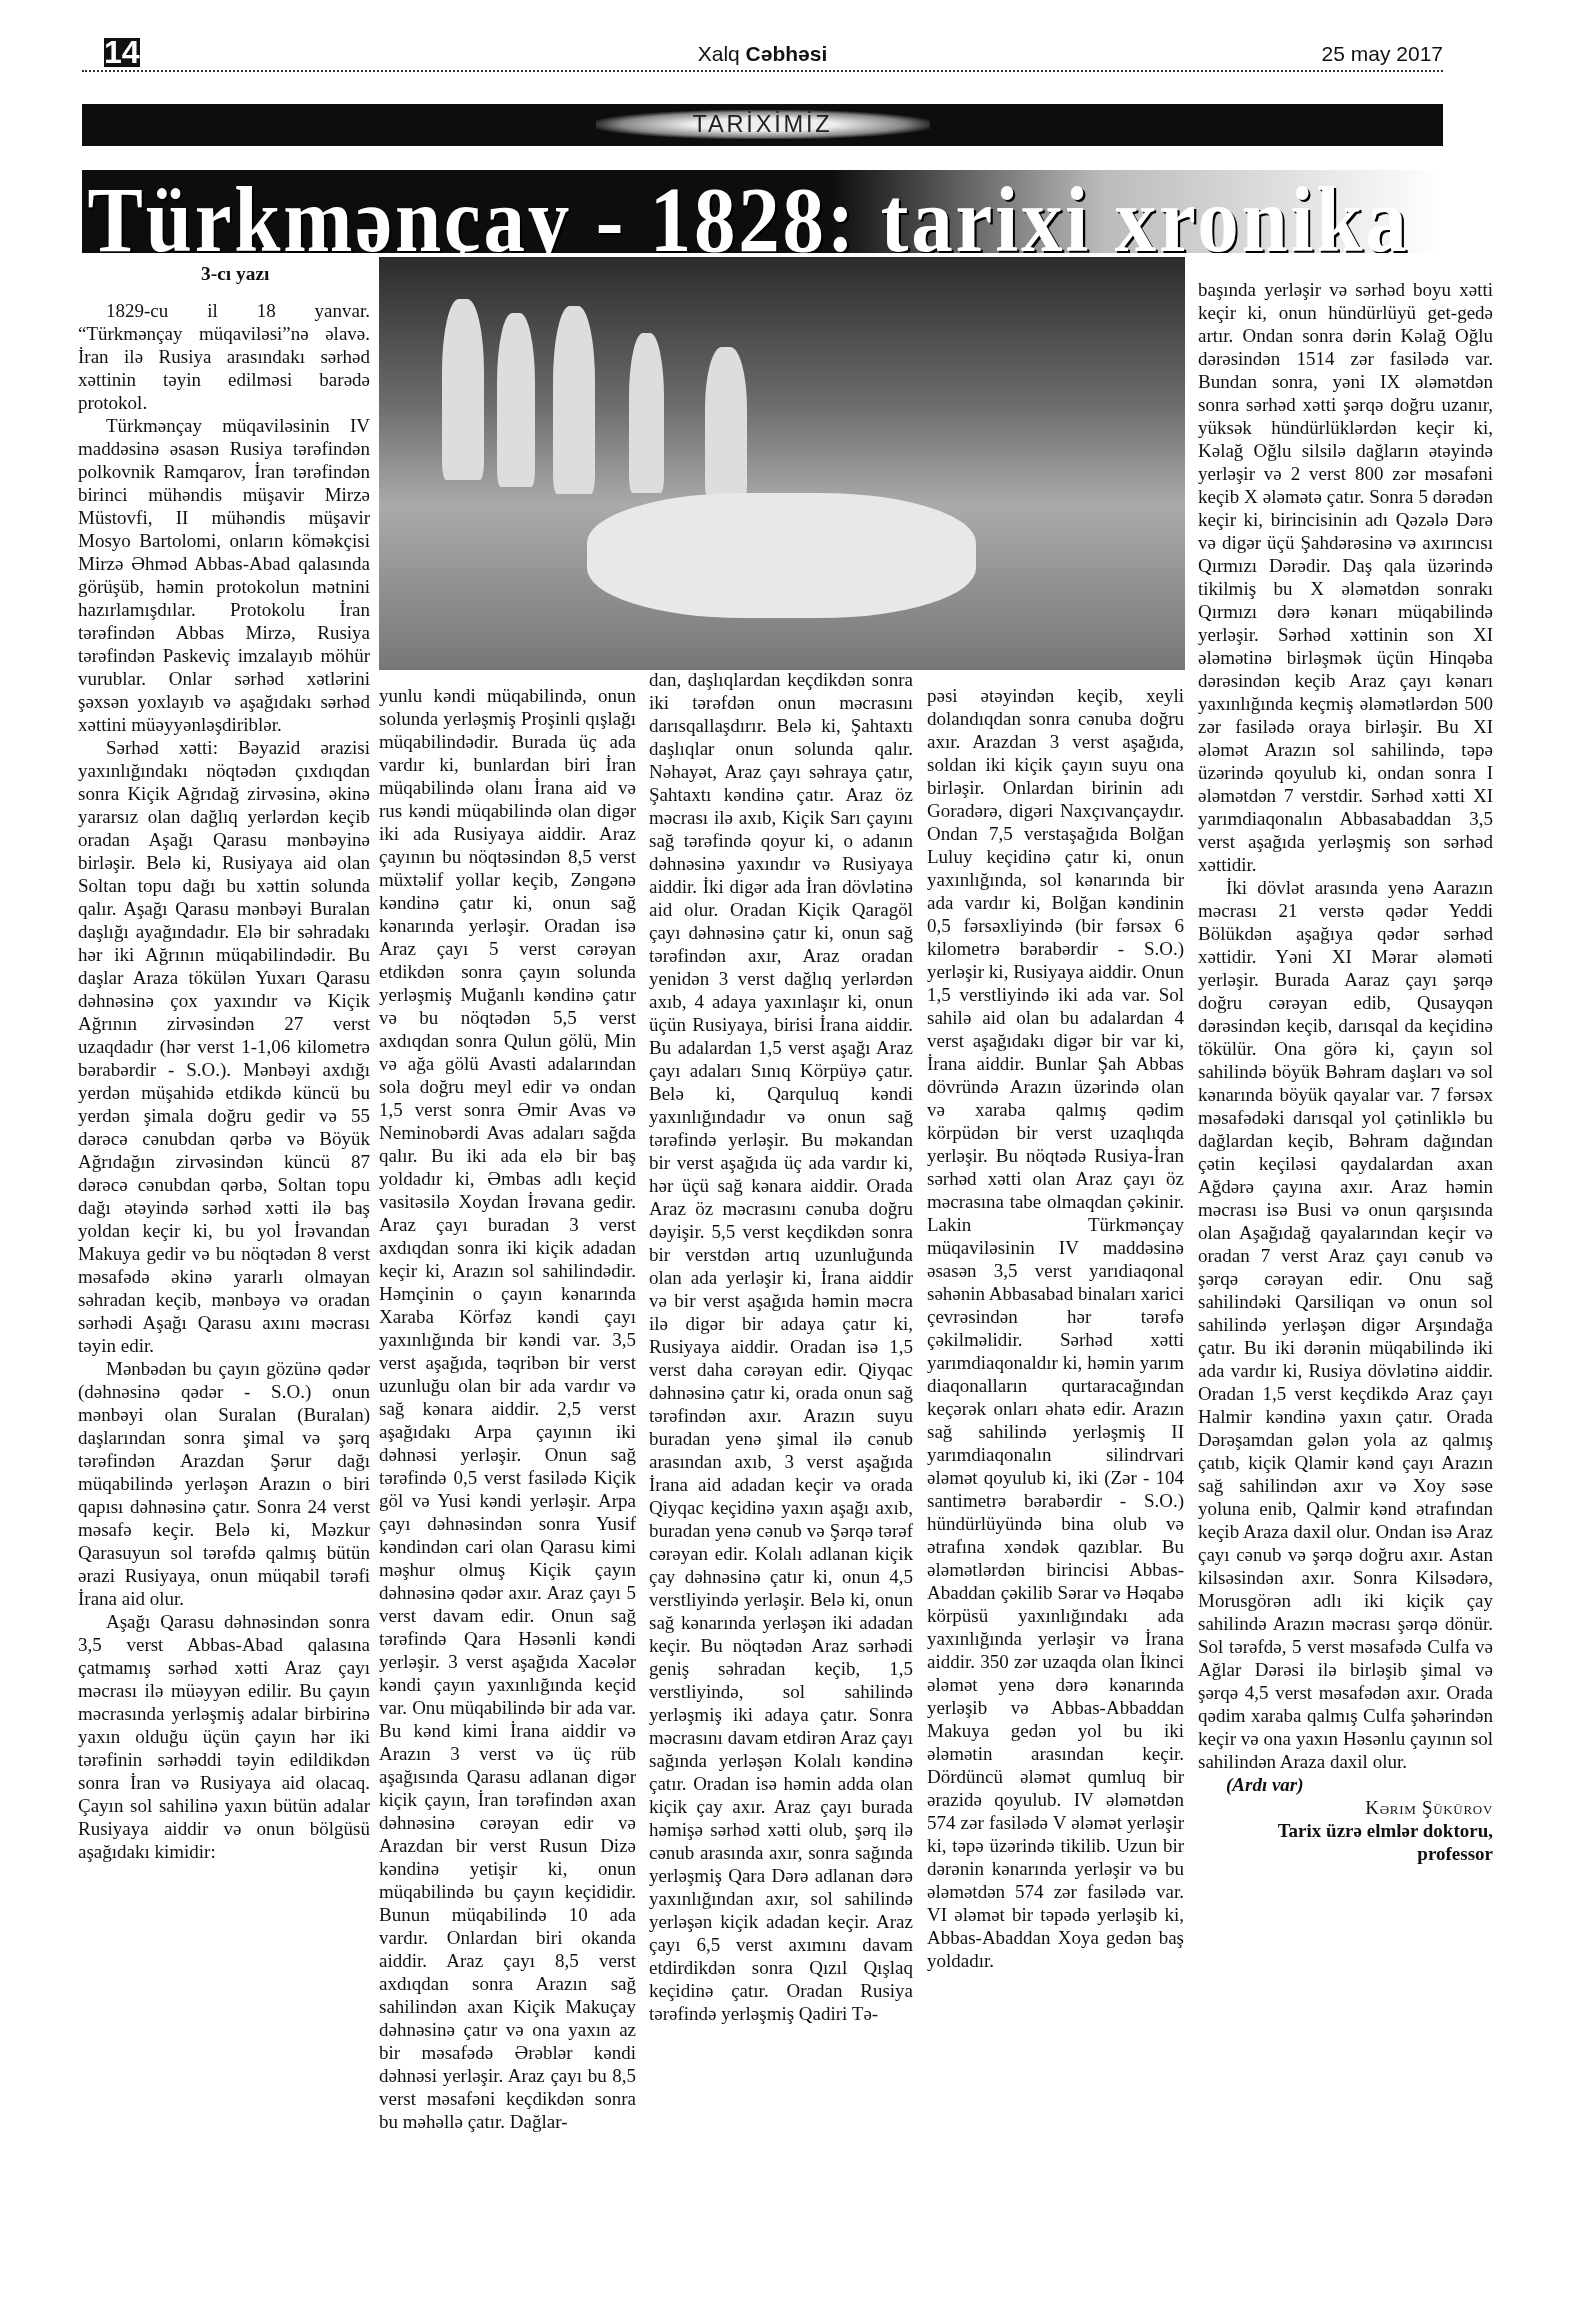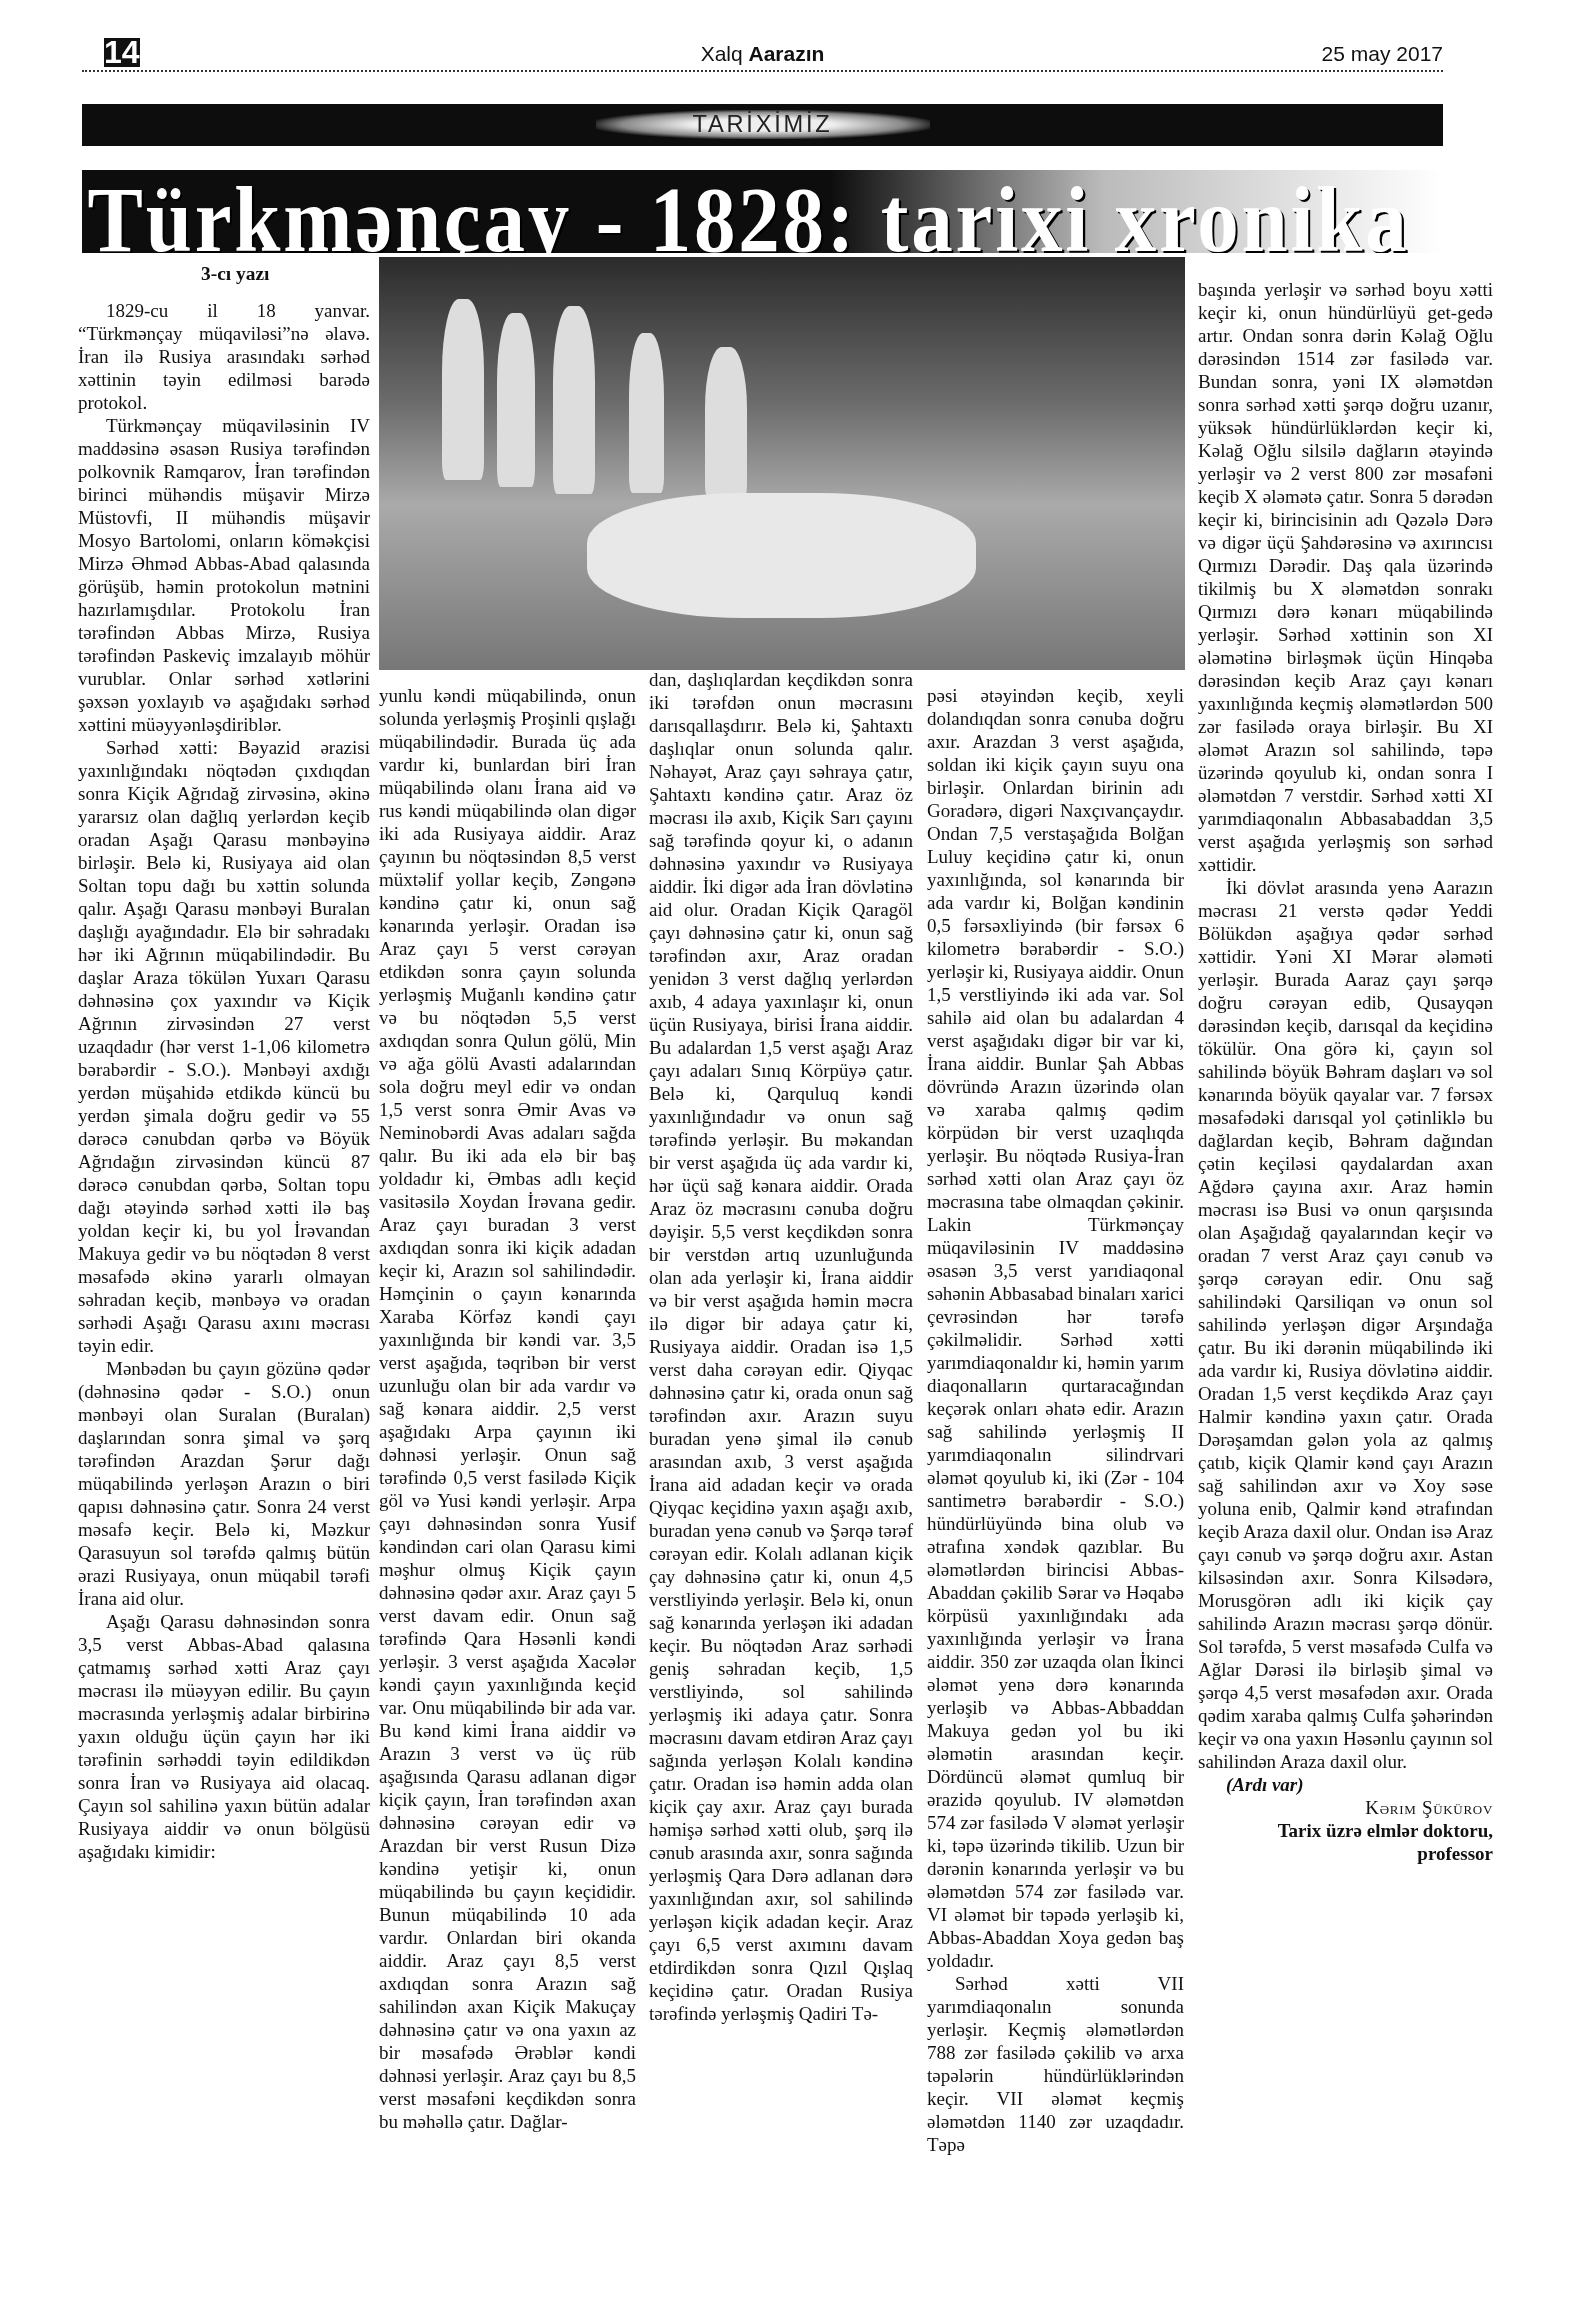--- a/index.html
+++ b/index.html
@@ -28,21 +28,21 @@
   .author{text-align:right;font-variant:small-caps;letter-spacing:0.7px;}
   .degree{text-align:right;font-weight:bold;}
 </style>
 </head>
 <body>
 
 <div class="header">
   <div class="pageno">14</div>
   <div class="paper">
     <span>Xalq</span>
-    <b>Aarazın</b>
+    <b>Cəbhəsi</b>
   </div>
   <div class="date">25 may 2017</div>
 </div>
 
 <div class="rubric">
   <span>TARİXİMİZ</span>
 </div>
 
 <div class="titlebar">
   <h1>Türkmənçay - 1828: tarixi xronika</h1>
@@ -70,21 +70,20 @@
 <div class="col col2">
   <p style="text-indent:0">yunlu kəndi müqabilində, onun solunda yerləşmiş Proşinli qışlağı müqabilindədir. Burada üç ada vardır ki, bunlardan biri İran müqabilində olanı İrana aid və rus kəndi müqabilində olan digər iki ada Rusiyaya aiddir. Araz çayının bu nöqtəsindən 8,5 verst müxtəlif yollar keçib, Zəngənə kəndinə çatır ki, onun sağ kənarında yerləşir. Oradan isə Araz çayı 5 verst cərəyan etdikdən sonra çayın solunda yerləşmiş Muğanlı kəndinə çatır və bu nöqtədən 5,5 verst axdıqdan sonra Qulun gölü, Min və ağa gölü Avasti adalarından sola doğru meyl edir və ondan 1,5 verst sonra Əmir Avas və Neminobərdi Avas adaları sağda qalır. Bu iki ada elə bir baş yoldadır ki, Əmbas adlı keçid vasitəsilə Xoydan İrəvana gedir. Araz çayı buradan 3 verst axdıqdan sonra iki kiçik adadan keçir ki, Arazın sol sahilindədir. Həmçinin o çayın kənarında Xaraba Körfəz kəndi çayı yaxınlığında bir kəndi var. 3,5 verst aşağıda, təqribən bir verst uzunluğu olan bir ada vardır və sağ kənara aiddir. 2,5 verst aşağıdakı Arpa çayının iki dəhnəsi yerləşir. Onun sağ tərəfində 0,5 verst fasilədə Kiçik göl və Yusi kəndi yerləşir. Arpa çayı dəhnəsindən sonra Yusif kəndindən cari olan Qarasu kimi məşhur olmuş Kiçik çayın dəhnəsinə qədər axır. Araz çayı 5 verst davam edir. Onun sağ tərəfində Qara Həsənli kəndi yerləşir. 3 verst aşağıda Xacələr kəndi çayın yaxınlığında keçid var. Onu müqabilində bir ada var. Bu kənd kimi İrana aiddir və Arazın 3 verst və üç rüb aşağısında Qarasu adlanan digər kiçik çayın, İran tərəfindən axan dəhnəsinə cərəyan edir və Arazdan bir verst Rusun Dizə kəndinə yetişir ki, onun müqabilində bu çayın keçididir. Bunun müqabilində 10 ada vardır. Onlardan biri okanda aiddir. Araz çayı 8,5 verst axdıqdan sonra Arazın sağ sahilindən axan Kiçik Makuçay dəhnəsinə çatır və ona yaxın az bir məsafədə Ərəblər kəndi dəhnəsi yerləşir. Araz çayı bu 8,5 verst məsafəni keçdikdən sonra bu məhəllə çatır. Dağlar-</p>
 </div>
 
 <div class="col col3">
   <p style="text-indent:0">dan, daşlıqlardan keçdikdən sonra iki tərəfdən onun məcrasını darısqallaşdırır. Belə ki, Şahtaxtı daşlıqlar onun solunda qalır. Nəhayət, Araz çayı səhraya çatır, Şahtaxtı kəndinə çatır. Araz öz məcrası ilə axıb, Kiçik Sarı çayını sağ tərəfində qoyur ki, o adanın dəhnəsinə yaxındır və Rusiyaya aiddir. İki digər ada İran dövlətinə aid olur. Oradan Kiçik Qaragöl çayı dəhnəsinə çatır ki, onun sağ tərəfindən axır, Araz oradan yenidən 3 verst dağlıq yerlərdən axıb, 4 adaya yaxınlaşır ki, onun üçün Rusiyaya, birisi İrana aiddir. Bu adalardan 1,5 verst aşağı Araz çayı adaları Sınıq Körpüyə çatır. Belə ki, Qarquluq kəndi yaxınlığındadır və onun sağ tərəfində yerləşir. Bu məkandan bir verst aşağıda üç ada vardır ki, hər üçü sağ kənara aiddir. Orada Araz öz məcrasını cənuba doğru dəyişir. 5,5 verst keçdikdən sonra bir verstdən artıq uzunluğunda olan ada yerləşir ki, İrana aiddir və bir verst aşağıda həmin məcra ilə digər bir adaya çatır ki, Rusiyaya aiddir. Oradan isə 1,5 verst daha cərəyan edir. Qiyqac dəhnəsinə çatır ki, orada onun sağ tərəfindən axır. Arazın suyu buradan yenə şimal ilə cənub arasından axıb, 3 verst aşağıda İrana aid adadan keçir və orada Qiyqac keçidinə yaxın aşağı axıb, buradan yenə cənub və Şərqə tərəf cərəyan edir. Kolalı adlanan kiçik çay dəhnəsinə çatır ki, onun 4,5 verstliyində yerləşir. Belə ki, onun sağ kənarında yerləşən iki adadan keçir. Bu nöqtədən Araz sərhədi geniş səhradan keçib, 1,5 verstliyində, sol sahilində yerləşmiş iki adaya çatır. Sonra məcrasını davam etdirən Araz çayı sağında yerləşən Kolalı kəndinə çatır. Oradan isə həmin adda olan kiçik çay axır. Araz çayı burada həmişə sərhəd xətti olub, şərq ilə cənub arasında axır, sonra sağında yerləşmiş Qara Dərə adlanan dərə yaxınlığından axır, sol sahilində yerləşən kiçik adadan keçir. Araz çayı 6,5 verst axımını davam etdirdikdən sonra Qızıl Qışlaq keçidinə çatır. Oradan Rusiya tərəfində yerləşmiş Qadiri Tə-</p>
 </div>
 
 <div class="col col4">
   <p style="text-indent:0">pəsi ətəyindən keçib, xeyli dolandıqdan sonra cənuba doğru axır. Arazdan 3 verst aşağıda, soldan iki kiçik çayın suyu ona birləşir. Onlardan birinin adı Goradərə, digəri Naxçıvançaydır. Ondan 7,5 verstaşağıda Bolğan Luluy keçidinə çatır ki, onun yaxınlığında, sol kənarında bir ada vardır ki, Bolğan kəndinin 0,5 fərsəxliyində (bir fərsəx 6 kilometrə bərabərdir - S.O.) yerləşir ki, Rusiyaya aiddir. Onun 1,5 verstliyində iki ada var. Sol sahilə aid olan bu adalardan 4 verst aşağıdakı digər bir var ki, İrana aiddir. Bunlar Şah Abbas dövründə Arazın üzərində olan və xaraba qalmış qədim körpüdən bir verst uzaqlıqda yerləşir. Bu nöqtədə Rusiya-İran sərhəd xətti olan Araz çayı öz məcrasına tabe olmaqdan çəkinir. Lakin Türkmənçay müqaviləsinin IV maddəsinə əsasən 3,5 verst yarıdiaqonal səhənin Abbasabad binaları xarici çevrəsindən hər tərəfə çəkilməlidir. Sərhəd xətti yarımdiaqonaldır ki, həmin yarım diaqonalların qurtaracağından keçərək onları əhatə edir. Arazın sağ sahilində yerləşmiş II yarımdiaqonalın silindrvari ələmət qoyulub ki, iki (Zər - 104 santimetrə bərabərdir - S.O.) hündürlüyündə bina olub və ətrafına xəndək qazıblar. Bu ələmətlərdən birincisi Abbas-Abaddan çəkilib Sərar və Həqabə körpüsü yaxınlığındakı ada yaxınlığında yerləşir və İrana aiddir. 350 zər uzaqda olan İkinci ələmət yenə dərə kənarında yerləşib və Abbas-Abbaddan Makuya gedən yol bu iki ələmətin arasından keçir. Dördüncü ələmət qumluq bir ərazidə qoyulub. IV ələmətdən 574 zər fasilədə V ələmət yerləşir ki, təpə üzərində tikilib. Uzun bir dərənin kənarında yerləşir və bu ələmətdən 574 zər fasilədə var. VI ələmət bir təpədə yerləşib ki, Abbas-Abaddan Xoya gedən baş yoldadır.</p>
-  <p>Sərhəd xətti VII yarımdiaqonalın sonunda yerləşir. Keçmiş ələmətlərdən 788 zər fasilədə çəkilib və arxa təpələrin hündürlüklərindən keçir. VII ələmət keçmiş ələmətdən 1140 zər uzaqdadır. Təpə</p>
 </div>
 
 <div class="col col5">
   <p style="text-indent:0">başında yerləşir və sərhəd boyu xətti keçir ki, onun hündürlüyü get-gedə artır. Ondan sonra dərin Kəlağ Oğlu dərəsindən 1514 zər fasilədə var. Bundan sonra, yəni IX ələmətdən sonra sərhəd xətti şərqə doğru uzanır, yüksək hündürlüklərdən keçir ki, Kəlağ Oğlu silsilə dağların ətəyində yerləşir və 2 verst 800 zər məsafəni keçib X ələmətə çatır. Sonra 5 dərədən keçir ki, birincisinin adı Qəzələ Dərə və digər üçü Şahdərəsinə və axırıncısı Qırmızı Dərədir. Daş qala üzərində tikilmiş bu X ələmətdən sonrakı Qırmızı dərə kənarı müqabilində yerləşir. Sərhəd xəttinin son XI ələmətinə birləşmək üçün Hinqəba dərəsindən keçib Araz çayı kənarı yaxınlığında keçmiş ələmətlərdən 500 zər fasilədə oraya birləşir. Bu XI ələmət Arazın sol sahilində, təpə üzərində qoyulub ki, ondan sonra I ələmətdən 7 verstdir. Sərhəd xətti XI yarımdiaqonalın Abbasabaddan 3,5 verst aşağıda yerləşmiş son sərhəd xəttidir.</p>
   <p>İki dövlət arasında yenə Aarazın məcrası 21 verstə qədər Yeddi Bölükdən aşağıya qədər sərhəd xəttidir. Yəni XI Mərar ələməti yerləşir. Burada Aaraz çayı şərqə doğru cərəyan edib, Qusayqən dərəsindən keçib, darısqal da keçidinə tökülür. Ona görə ki, çayın sol sahilində böyük Bəhram daşları və sol kənarında böyük qayalar var. 7 fərsəx məsafədəki darısqal yol çətinliklə bu dağlardan keçib, Bəhram dağından çətin keçiləsi qaydalardan axan Ağdərə çayına axır. Araz həmin məcrası isə Busi və onun qarşısında olan Aşağıdağ qayalarından keçir və oradan 7 verst Araz çayı cənub və şərqə cərəyan edir. Onu sağ sahilindəki Qarsiliqan və onun sol sahilində yerləşən digər Arşındağa çatır. Bu iki dərənin müqabilində iki ada vardır ki, Rusiya dövlətinə aiddir. Oradan 1,5 verst keçdikdə Araz çayı Halmir kəndinə yaxın çatır. Orada Dərəşamdan gələn yola az qalmış çatıb, kiçik Qlamir kənd çayı Arazın sağ sahilindən axır və Xoy səse yoluna enib, Qalmir kənd ətrafından keçib Araza daxil olur. Ondan isə Araz çayı cənub və şərqə doğru axır. Astan kilsəsindən axır. Sonra Kilsədərə, Morusgörən adlı iki kiçik çay sahilində Arazın məcrası şərqə dönür. Sol tərəfdə, 5 verst məsafədə Culfa və Ağlar Dərəsi ilə birləşib şimal və şərqə 4,5 verst məsafədən axır. Orada qədim xaraba qalmış Culfa şəhərindən keçir və ona yaxın Həsənlu çayının sol sahilindən Araza daxil olur.</p>
   <p class="ardi">(Ardı var)</p>
   <p class="author">Kərim Şükürov</p>
   <p class="degree">Tarix üzrə elmlər doktoru,</p>
   <p class="degree">professor</p>
 </div>

